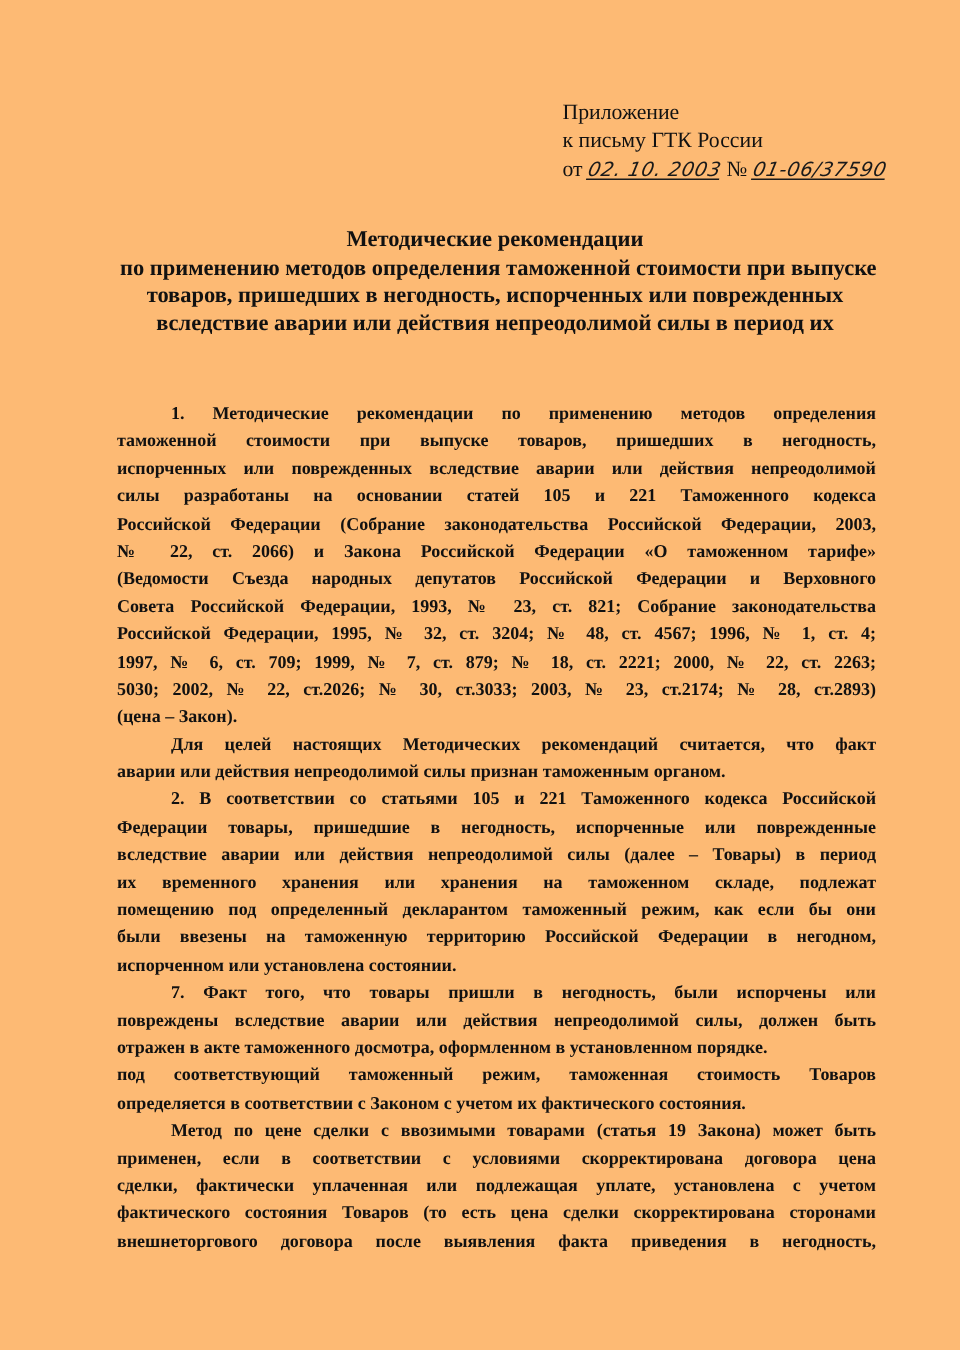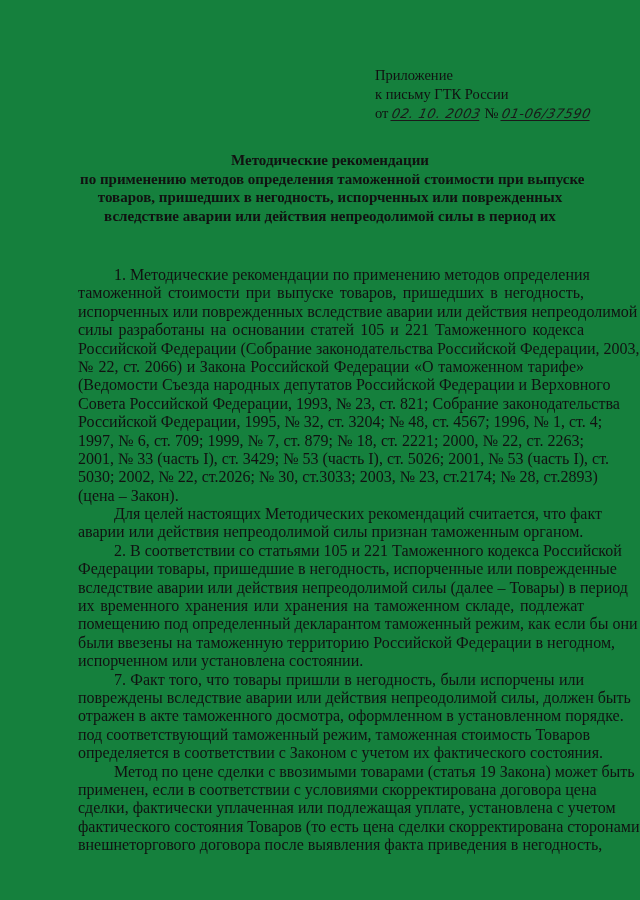--- a/index.html
+++ b/index.html
@@ -12,21 +12,21 @@
       height: 900px;
       position: relative;
       overflow: hidden;
       font-family: "Liberation Serif", "DejaVu Serif", serif;
       color: #111111;
     }
     .page {
       position: absolute;
       left: 0; top: 0;
       width: 640px; height: 900px;
-      background: #15803d;
+      background: #fdba74;
     }
     .appendix {
       position: absolute;
       left: 375px;
       top: 66px;
       font-size: 14.5px;
       line-height: 19px;
     }
     .appendix .line { white-space: nowrap; }
     .handwritten {
@@ -49,22 +49,23 @@
       font-weight: bold;
       font-size: 15px;
       line-height: 18.5px;
     }
     .title .tline { white-space: nowrap; }
     .body {
       position: absolute;
       left: 78px;
       width: 506px;
       top: 266px;
-      font-size: 16px;
+      font-size: 12px;
       line-height: 18.4px;
+      font-weight: bold;
     }
     .body .ln {
       display: block;
       white-space: nowrap;
       text-align: justify;
       text-align-last: justify;
       height: 18.4px;
     }
     .body .ln.last {
       text-align-last: left;
@@ -103,21 +104,20 @@
     <span class="ln indent">1. Методические рекомендации по применению методов определения</span>
     <span class="ln">таможенной стоимости при выпуске товаров, пришедших в негодность,</span>
     <span class="ln">испорченных или поврежденных вследствие аварии или действия непреодолимой</span>
     <span class="ln">силы разработаны на основании статей 105 и 221 Таможенного кодекса</span>
     <span class="ln">Российской Федерации (Собрание законодательства Российской Федерации, 2003,</span>
     <span class="ln">№ 22, ст. 2066) и Закона Российской Федерации «О таможенном тарифе»</span>
     <span class="ln">(Ведомости Съезда народных депутатов Российской Федерации и Верховного</span>
     <span class="ln">Совета Российской Федерации, 1993, № 23, ст. 821; Собрание законодательства</span>
     <span class="ln">Российской Федерации, 1995,     № 32, ст. 3204; № 48, ст. 4567; 1996, № 1, ст. 4;</span>
     <span class="ln">1997, № 6, ст. 709; 1999, № 7,       ст. 879; № 18, ст. 2221; 2000, № 22, ст. 2263;</span>
-    <span class="ln">2001, № 33 (часть I), ст. 3429; № 53 (часть I), ст. 5026; 2001, № 53 (часть I), ст.</span>
     <span class="ln">5030; 2002, № 22, ст.2026; № 30, ст.3033; 2003, № 23, ст.2174; № 28, ст.2893)</span>
     <span class="ln last">(цена – Закон).</span>
 
     <span class="ln indent">Для целей настоящих Методических рекомендаций считается, что факт</span>
     <span class="ln last">аварии или действия непреодолимой силы признан таможенным органом.</span>
 
     <span class="ln indent">2. В соответствии со статьями 105 и 221 Таможенного кодекса Российской</span>
     <span class="ln">Федерации товары, пришедшие в негодность, испорченные или поврежденные</span>
     <span class="ln">вследствие аварии или действия непреодолимой силы (далее – Товары) в период</span>
     <span class="ln">их временного хранения или хранения на таможенном складе, подлежат</span>

